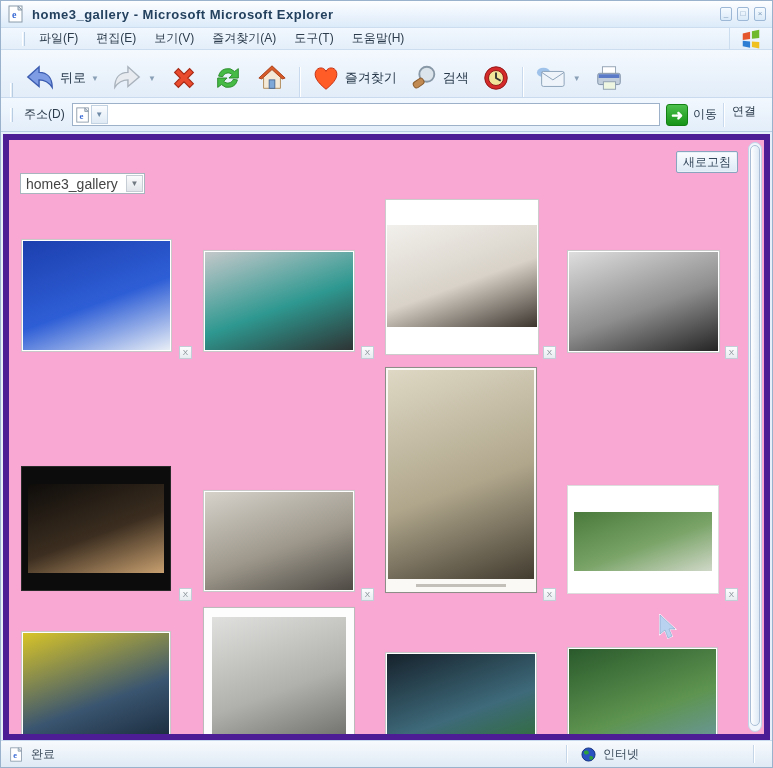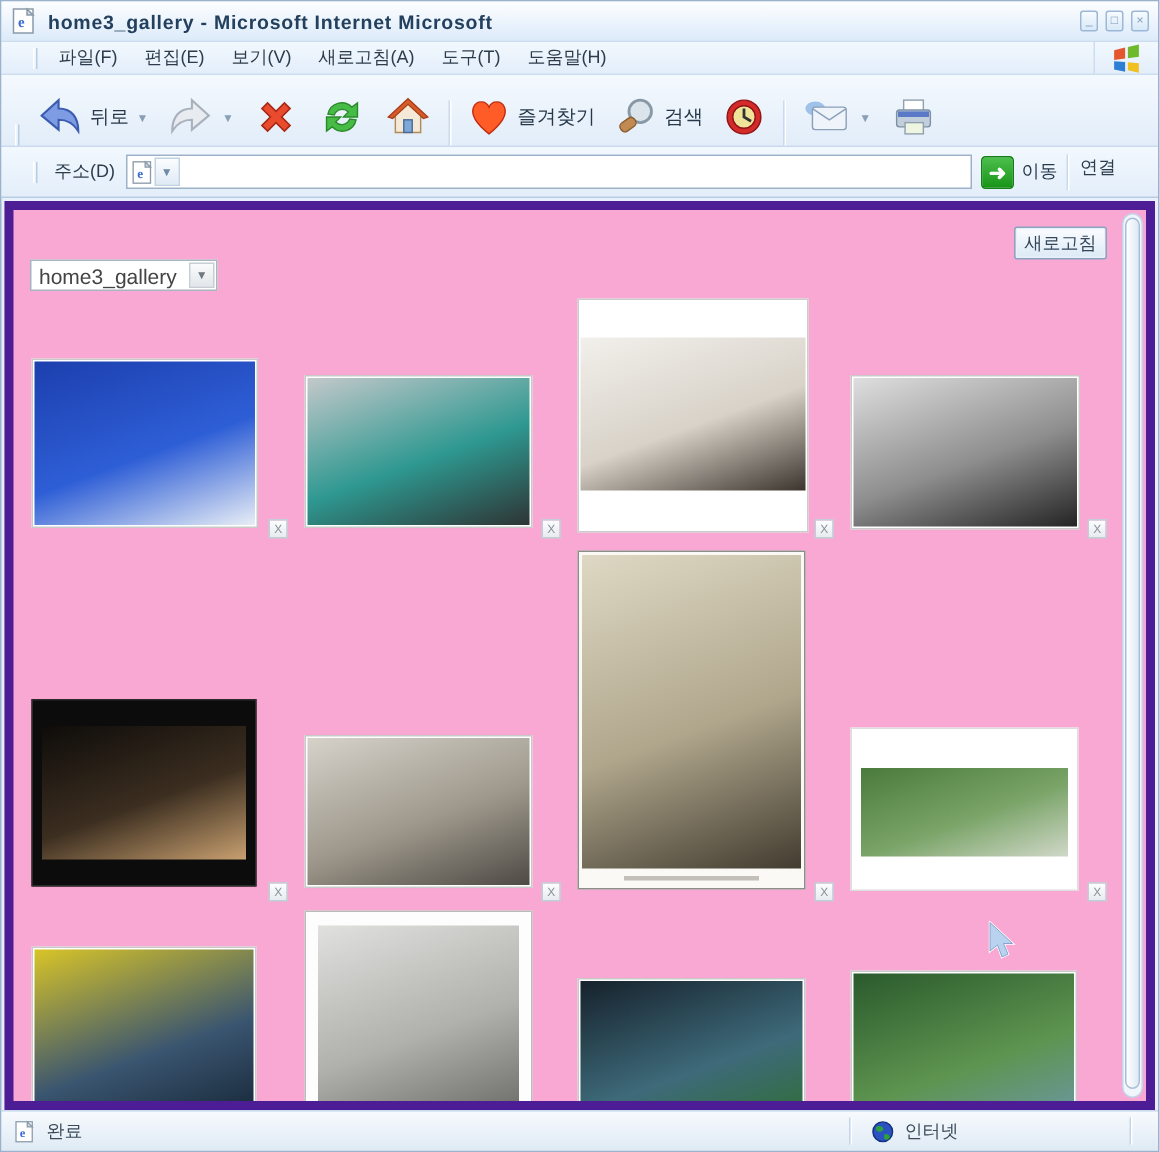--- a/index.html
+++ b/index.html
@@ -32,21 +32,21 @@
   .toolbar { height:48px; display:flex; align-items:flex-end; background:linear-gradient(#f4f9fe,#e2edf9);
              border-bottom:1px solid #c9daee; padding-left:4px; }
   .tbtn { display:flex; align-items:center; gap:4px; padding:4px 6px; border-radius:3px;
           color:#26384a; font-size:13px; cursor:default; }
   .tbtn svg { display:block; }
   .caret { font-size:8px; color:#8aa0b6; margin-left:1px; }
   .tsep { width:1px; height:30px; background:#c9daee; margin:0 5px; box-shadow:1px 0 0 #ffffff; }
 
   
   .addressbar { height:34px; display:flex; align-items:center; background:linear-gradient(#f2f8fe,#e3eefa);
-                border-bottom:1px solid #b9cde2; padding:0 16px; }
+                border-bottom:1px solid #b9cde2; padding:0 4px; }
   .addr-label { color:#2c3c4c; margin:0 7px 0 6px; white-space:nowrap; }
   .addr-input { flex:1; height:23px; background:#ffffff; border:1px solid #9db2c8;
                 display:flex; align-items:center; padding:0 2px; }
   .addr-input .url { flex:1; color:#333; font-size:12.5px; white-space:nowrap; overflow:hidden; }
   .addr-drop { width:17px; height:19px; border:1px solid #c2d2e2; background:linear-gradient(#fbfdff,#dfeaf5);
                color:#6e8aa6; font-size:8px; line-height:17px; text-align:center; }
   .go-btn { display:flex; align-items:center; gap:5px; margin:0 6px; color:#26384a; cursor:default; }
   .go-square { width:22px; height:22px; border-radius:3px; background:linear-gradient(#4cc04c,#179417);
                border:1px solid #128012; color:#fff; font-weight:bold; font-size:14px;
                display:flex; align-items:center; justify-content:center; }
@@ -103,34 +103,34 @@
 <body>
 
 <div class="window">
 
   <div class="titlebar">
     <svg class="doc-icon" viewBox="0 0 18 18">
       <rect x="2" y="1" width="13" height="16" fill="#fff" stroke="#8a9aaa"></rect>
       <path d="M11 1 l4 4 h-4 Z" fill="#cdd8e2" stroke="#8a9aaa"></path>
       <text x="5" y="13" font-size="10" font-weight="bold" fill="#3a6ad4" font-family="Liberation Serif, serif">e</text>
     </svg>
-    <span class="title-text">home3_gallery - Microsoft Internet Microsoft</span>
+    <span class="title-text">home3_gallery - Microsoft Microsoft Explorer</span>
     <div class="winbtns">
       <button class="winbtn">_</button>
       <button class="winbtn">□</button>
       <button class="winbtn">×</button>
     </div>
   </div>
 
   <div class="menubar">
     <span class="grip"></span>
     <span class="menu-item">파일(F)</span>
     <span class="menu-item">편집(E)</span>
     <span class="menu-item">보기(V)</span>
-    <span class="menu-item">새로고침(A)</span>
+    <span class="menu-item">즐겨찾기(A)</span>
     <span class="menu-item">도구(T)</span>
     <span class="menu-item">도움말(H)</span>
     <span class="menu-logo">
       <svg width="22" height="22" viewBox="0 0 24 24">
         <path d="M3 6 l8 -2 v8 l-8 1 Z" fill="#e4572e"></path>
         <path d="M13 3.6 l8 -1.8 v9 l-8 1 Z" fill="#6fba2c"></path>
         <path d="M3 14 l8 0.6 v7 l-8 -1.6 Z" fill="#2e7fd4"></path>
         <path d="M13 14.8 l8 0.6 v7 l-8 -1.8 Z" fill="#f0c020"></path>
       </svg>
     </span>

